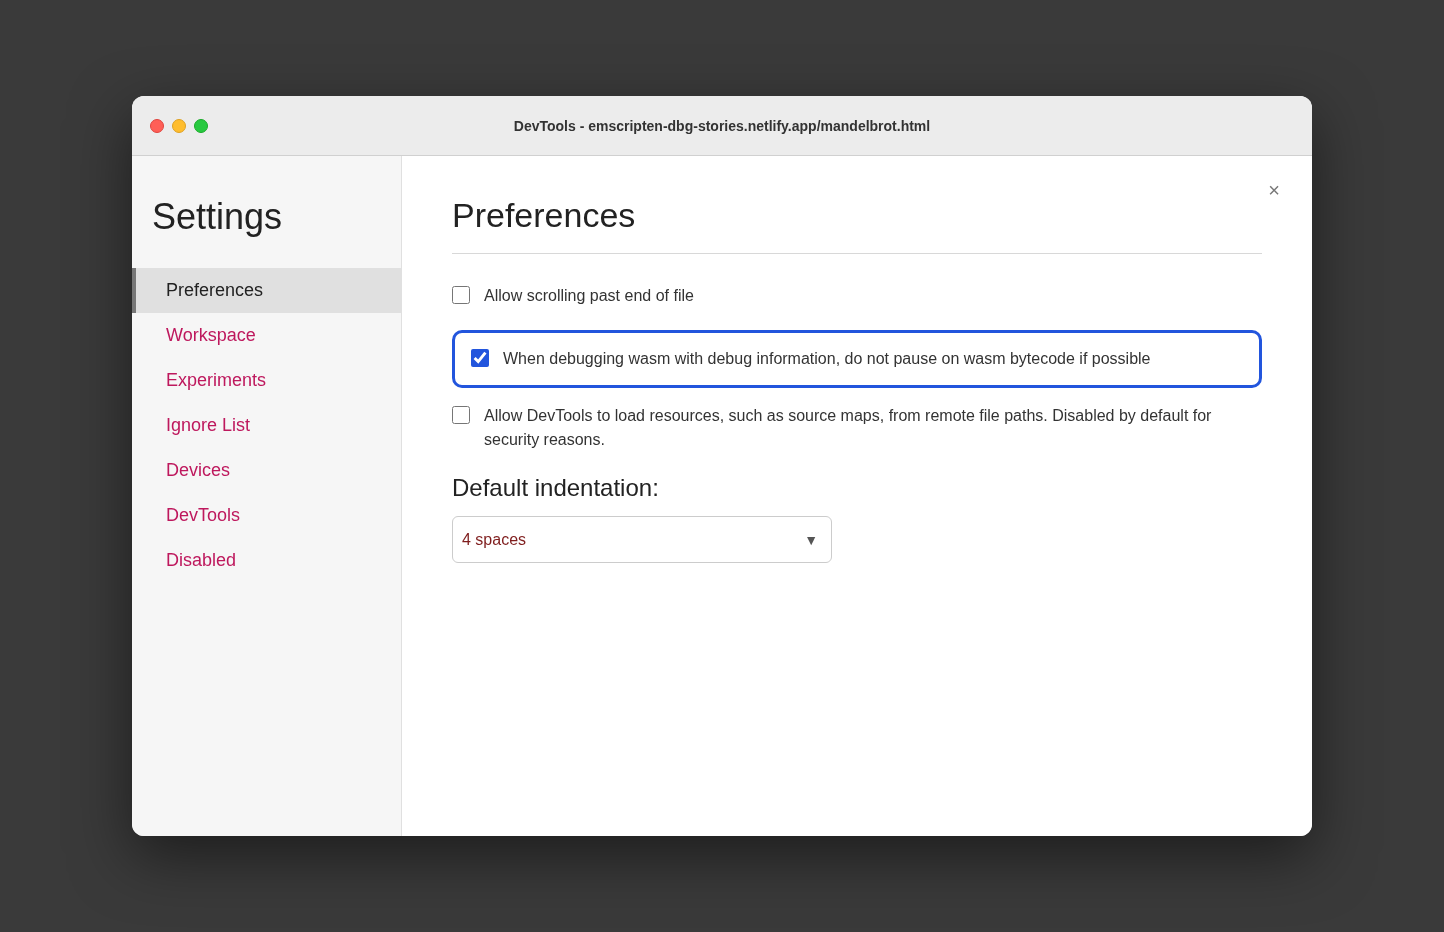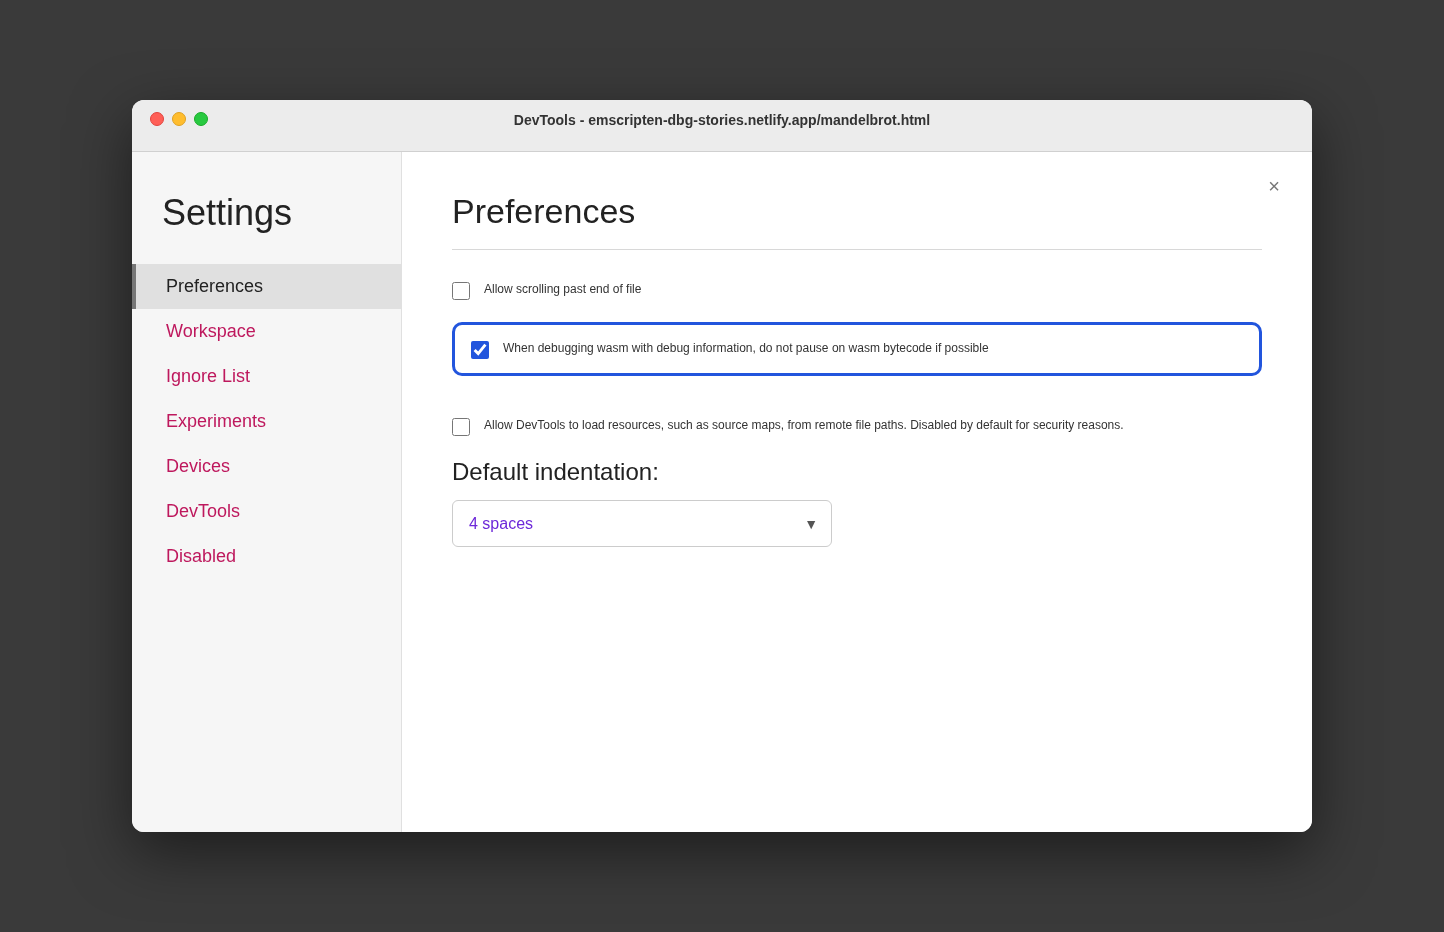--- a/index.html
+++ b/index.html
@@ -17,23 +17,23 @@
       width: 1180px;
       background: #f6f6f6;
       border-radius: 12px;
       box-shadow: 0 20px 60px rgba(0,0,0,0.5);
       overflow: hidden;
     }
 
     .title-bar {
       background: #ececec;
       border-bottom: 1px solid #d0d0d0;
-      height: 52px;
-      display: flex;
-      align-items: flex-start;
+      height: 60px;
+      display: flex;
+      align-items: center;
       padding: 12px 18px;
       position: relative;
     }
 
     .traffic-lights {
       display: flex;
       gap: 8px;
       align-items: center;
     }
 
@@ -67,21 +67,21 @@
       background: #f6f6f6;
       padding: 40px 0 20px 0;
       flex-shrink: 0;
       border-right: 1px solid #e0e0e0;
     }
 
     .sidebar-heading {
       font-size: 36px;
       font-weight: 300;
       color: #222;
-      padding: 0 30px 30px 30px;
+      padding: 0 30px 30px 20px;
     }
 
     .sidebar-item {
       display: block;
       padding: 12px 30px;
       font-size: 18px;
       color: #be185d;
       cursor: pointer;
       text-decoration: none;
       border-left: 4px solid transparent;
@@ -133,57 +133,57 @@
       display: flex;
       align-items: flex-start;
       margin-bottom: 22px;
       gap: 14px;
     }
 
     .setting-row.highlighted {
       border: 3px solid #2255dd;
       border-radius: 10px;
       padding: 14px 16px;
-      margin-bottom: 40px;
+      margin-bottom: 16px;
     }
 
     .setting-checkbox {
       width: 18px;
       height: 18px;
       flex-shrink: 0;
       margin-top: 2px;
       cursor: pointer;
       accent-color: #2255dd;
     }
 
     .setting-label {
-      font-size: 12px;
+      font-size: 16px;
       color: #333;
       line-height: 1.5;
     }
 
     .section-label {
       font-size: 24px;
       font-weight: 500;
       color: #222;
       margin-bottom: 14px;
       margin-top: 10px;
     }
 
     .dropdown-wrapper {
       position: relative;
       display: inline-block;
       width: 380px;
     }
 
     .dropdown {
       width: 100%;
-      padding: 14px 16px;
+      padding: 14px 9px;
       font-size: 16px;
-      color: #6d28d9;
+      color: #7f1d1d;
       background: #fff;
       border: 1px solid #ccc;
       border-radius: 6px;
       appearance: none;
       -webkit-appearance: none;
       cursor: pointer;
       outline: none;
     }
 
     .dropdown-arrow {
@@ -210,22 +210,22 @@
     <span class="title-bar-title">DevTools - emscripten-dbg-stories.netlify.app/mandelbrot.html</span>
   </div>
 
   <div class="window-body">
 
     <nav class="sidebar">
       <div class="sidebar-heading">Settings</div>
 
       <a class="sidebar-item active">Preferences</a>
       <a class="sidebar-item">Workspace</a>
+      <a class="sidebar-item">Experiments</a>
       <a class="sidebar-item">Ignore List</a>
-      <a class="sidebar-item">Experiments</a>
       <a class="sidebar-item">Devices</a>
       <a class="sidebar-item">DevTools</a>
       <a class="sidebar-item">Disabled</a>
     </nav>
 
     <div class="main-content">
       <button class="close-btn">×</button>
 
       <h1 class="content-title">Preferences</h1>
       <hr class="divider">

